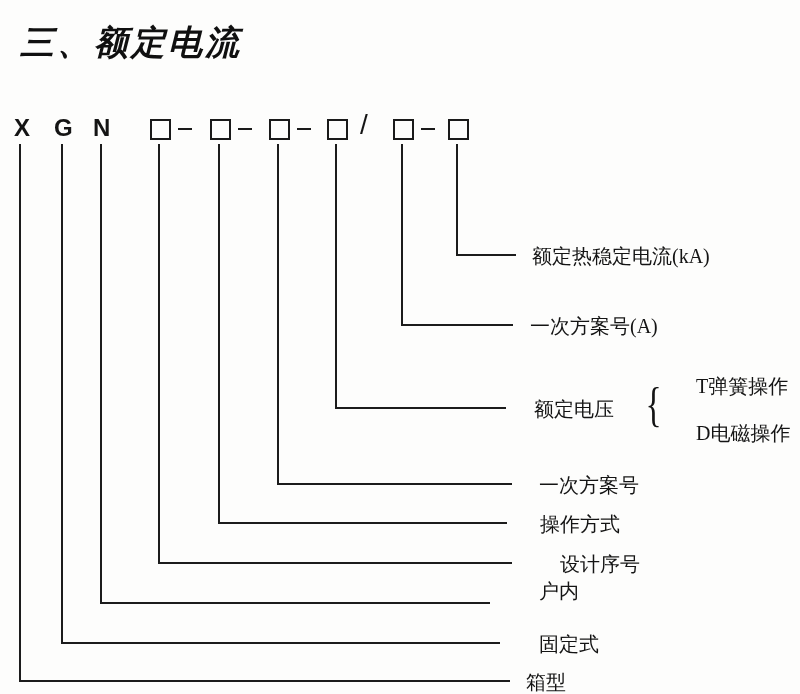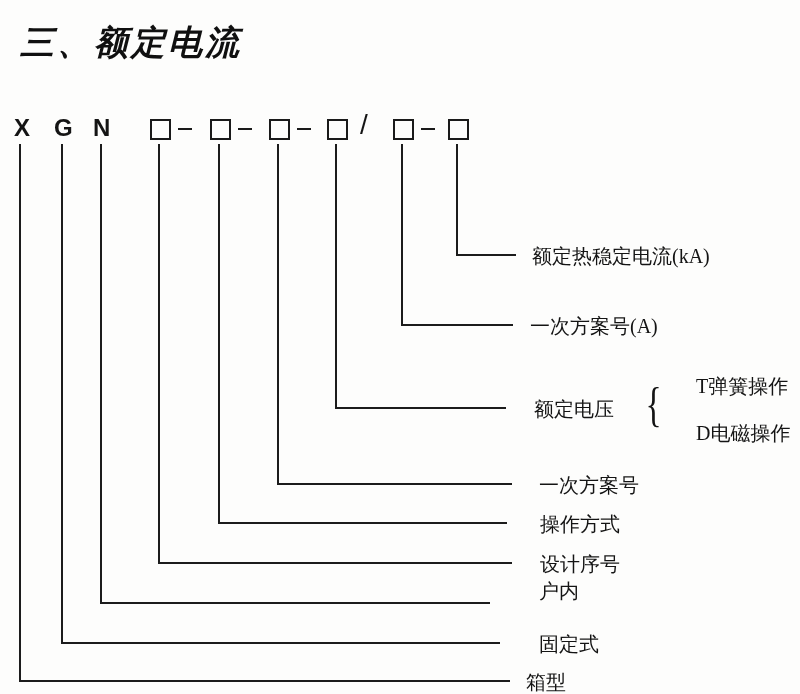--- a/index.html
+++ b/index.html
@@ -98,19 +98,19 @@
     <div class="lbl" style="left:524px; top:243px">额定热稳定电流(kA)</div>
     <div class="lbl" style="left:522px; top:313px">一次方案号(A)</div>
 
     <div class="lbl" style="left:526px; top:396px">额定电压</div>
     <div class="brace" style="left:642px; top:377px">{</div>
     <div class="opt" style="left:663px; top:373px">T弹簧操作</div>
     <div class="opt" style="left:663px; top:420px">D电磁操作</div>
 
     <div class="lbl" style="left:531px; top:472px">一次方案号</div>
     <div class="lbl" style="left:532px; top:511px">操作方式</div>
-    <div class="lbl" style="left:532px; top:551px">设计序号</div>
+    <div class="lbl" style="left:552px; top:551px">设计序号</div>
     <div class="lbl" style="left:531px; top:578px">户内</div>
     <div class="lbl" style="left:531px; top:631px">固定式</div>
     <div class="lbl" style="left:518px; top:669px">箱型</div>
   </div>
 
 </div>
 
 </body></html>

